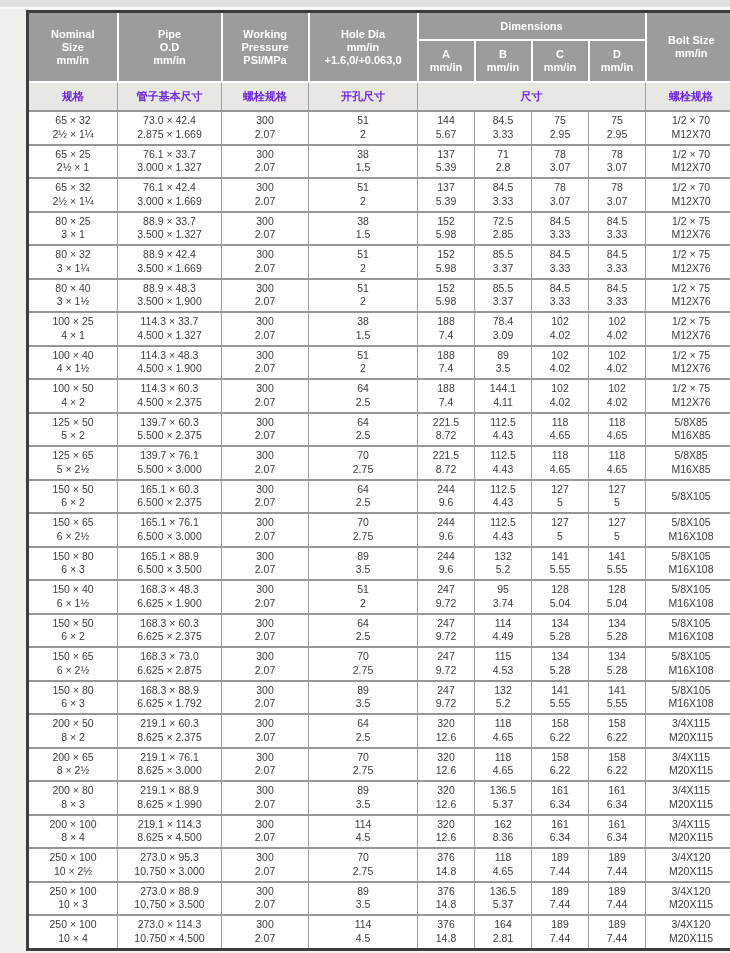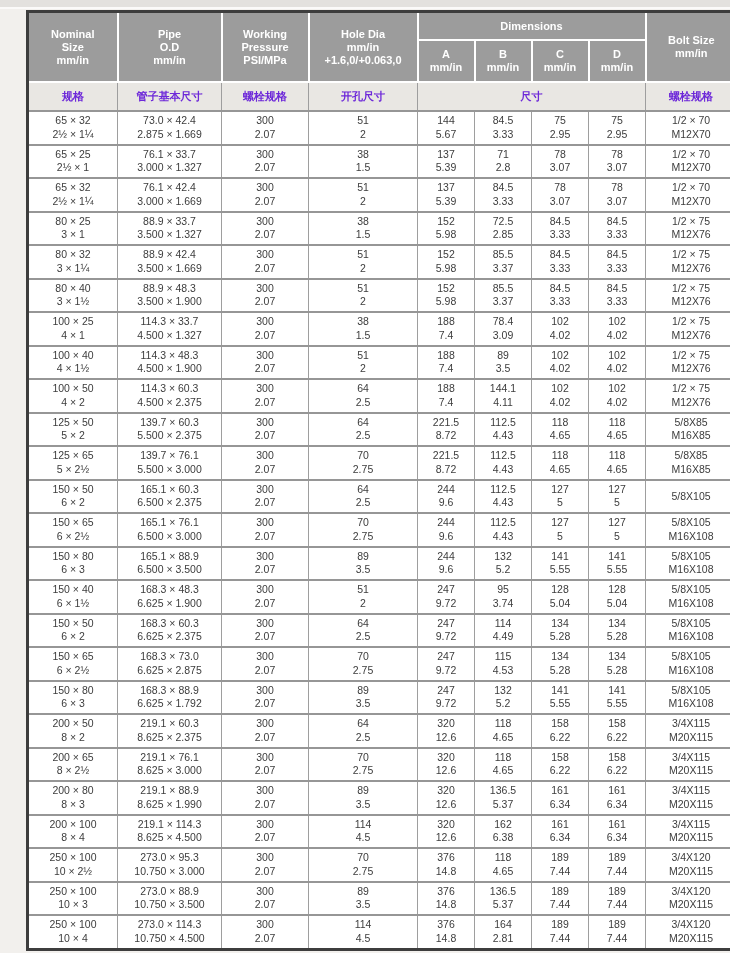--- a/index.html
+++ b/index.html
@@ -522,21 +522,21 @@
 8 × 4</td>
         <td>219.1 × 114.3
 8.625 × 4.500</td>
         <td>300
 2.07</td>
         <td>114
 4.5</td>
         <td>320
 12.6</td>
         <td>162
-6.38</td>
+8.36</td>
         <td>161
 6.34</td>
         <td>161
 6.34</td>
         <td>3/4X115
 M20X115</td>
       </tr>
       <tr>
         <td>250 × 100
 10 × 2½</td>

